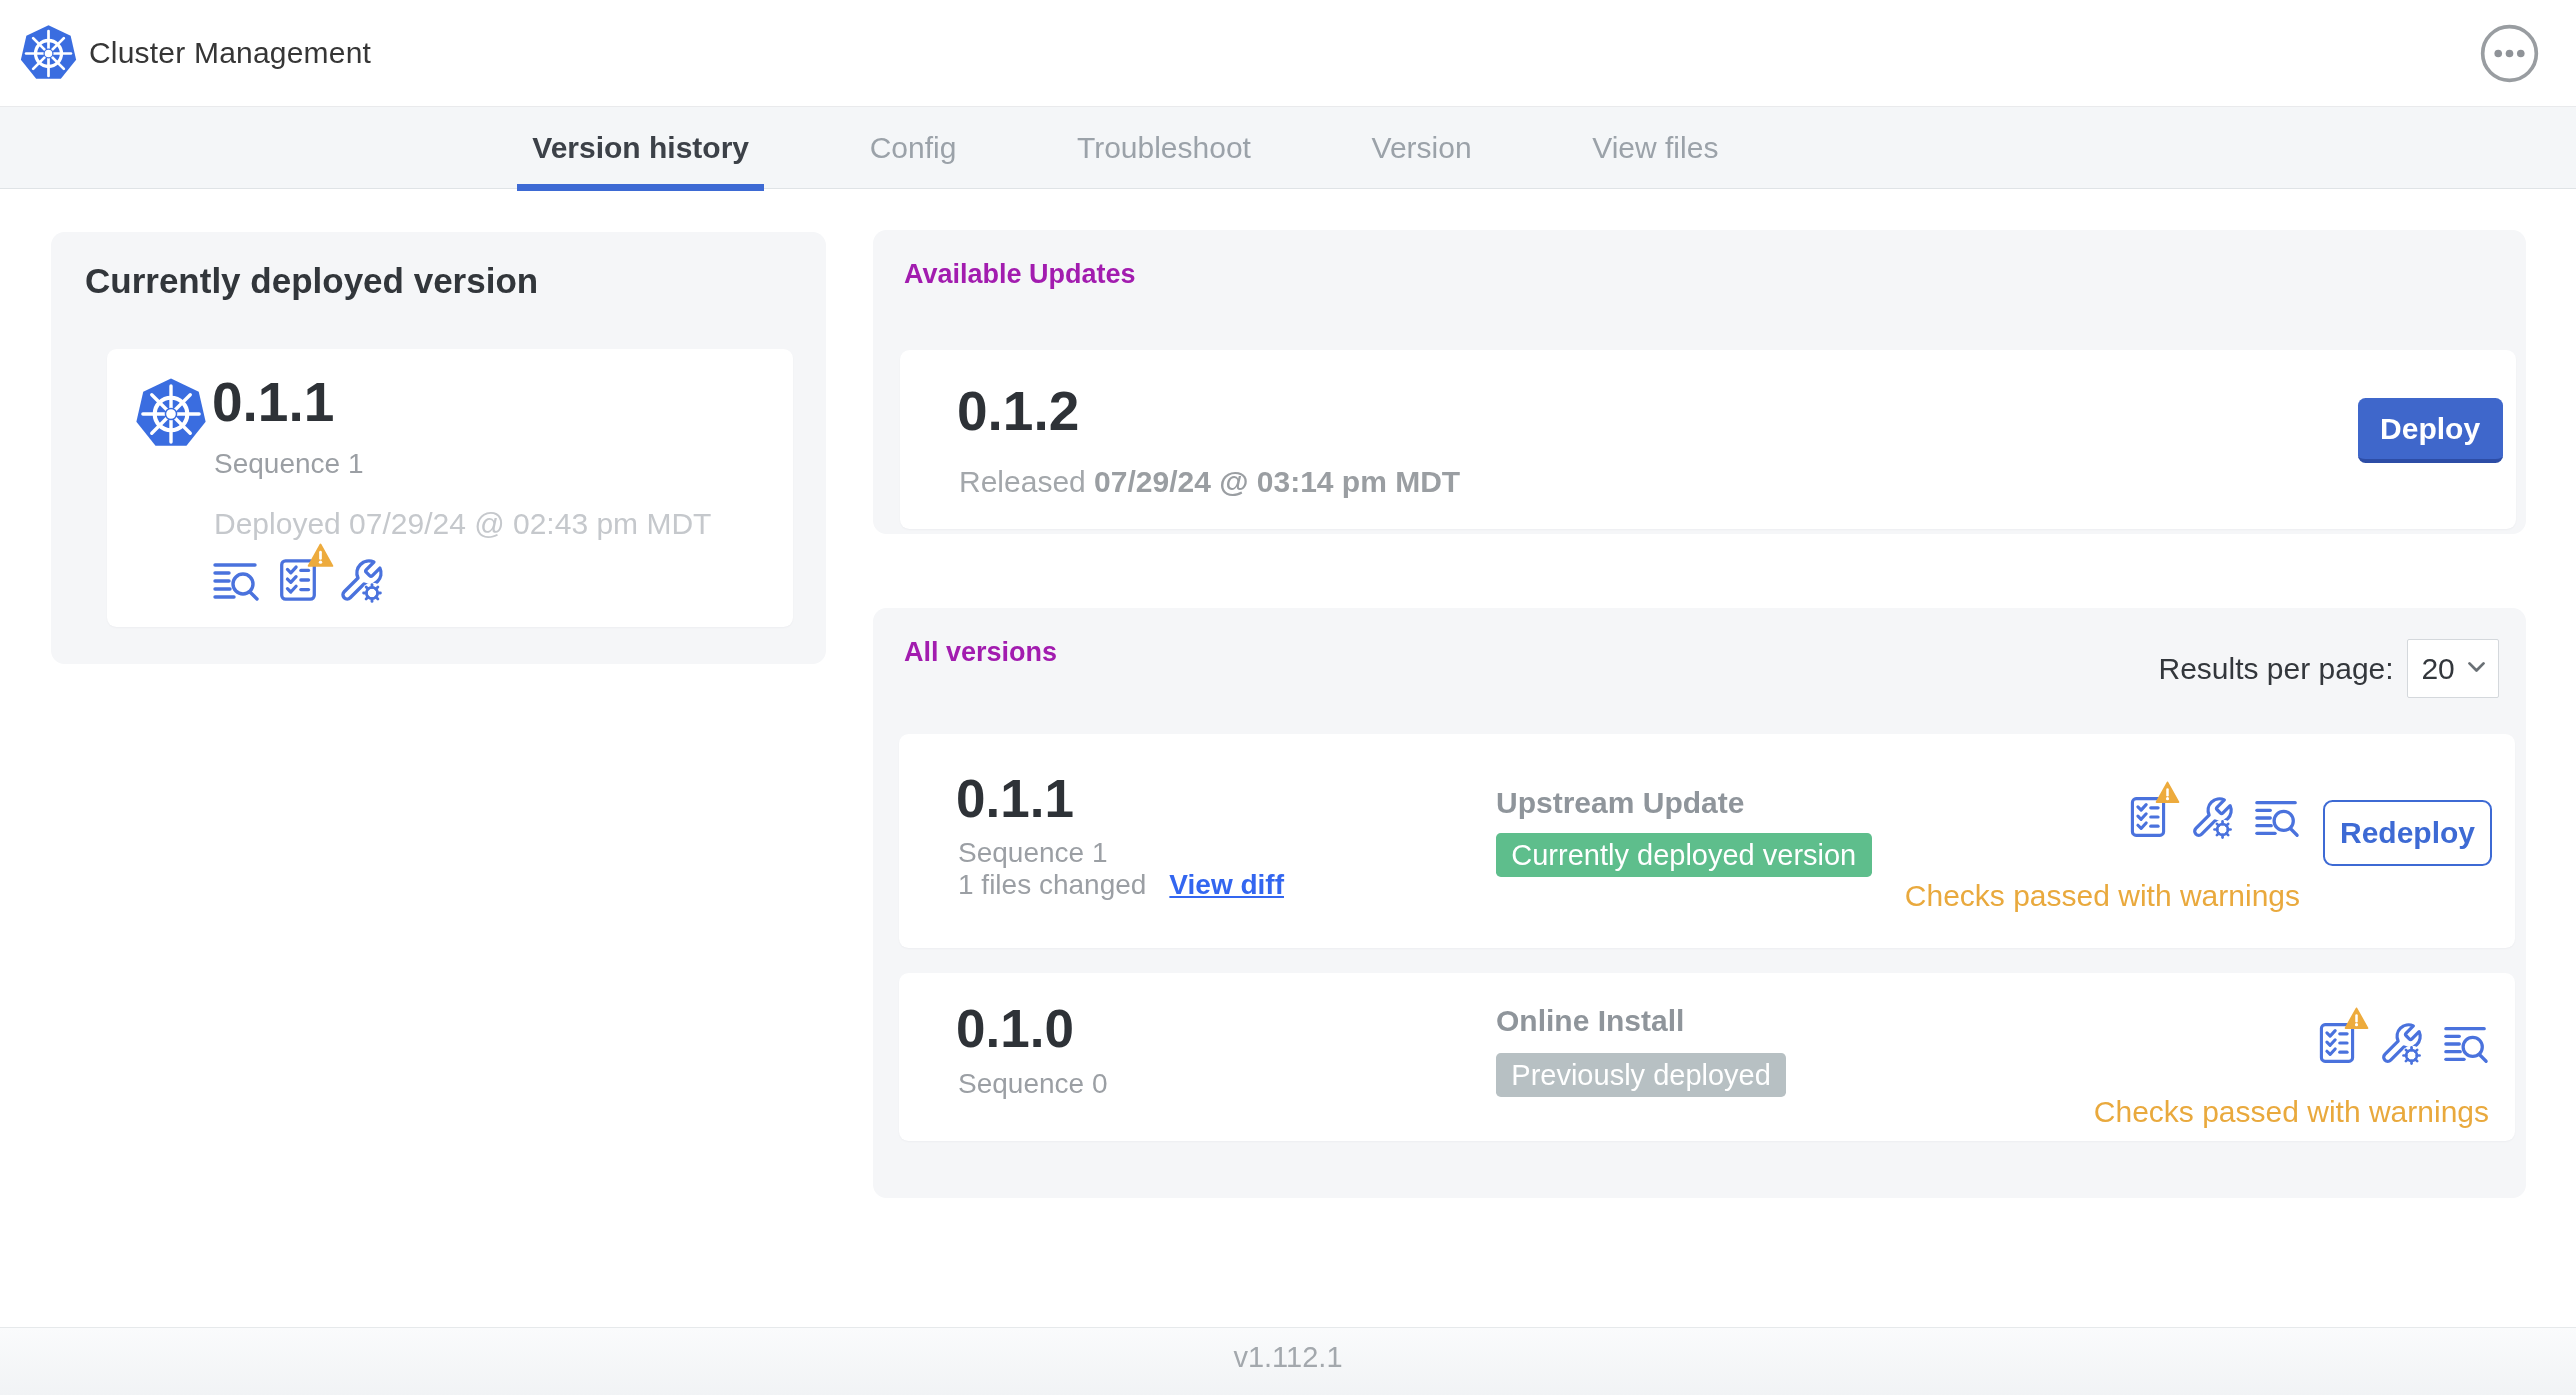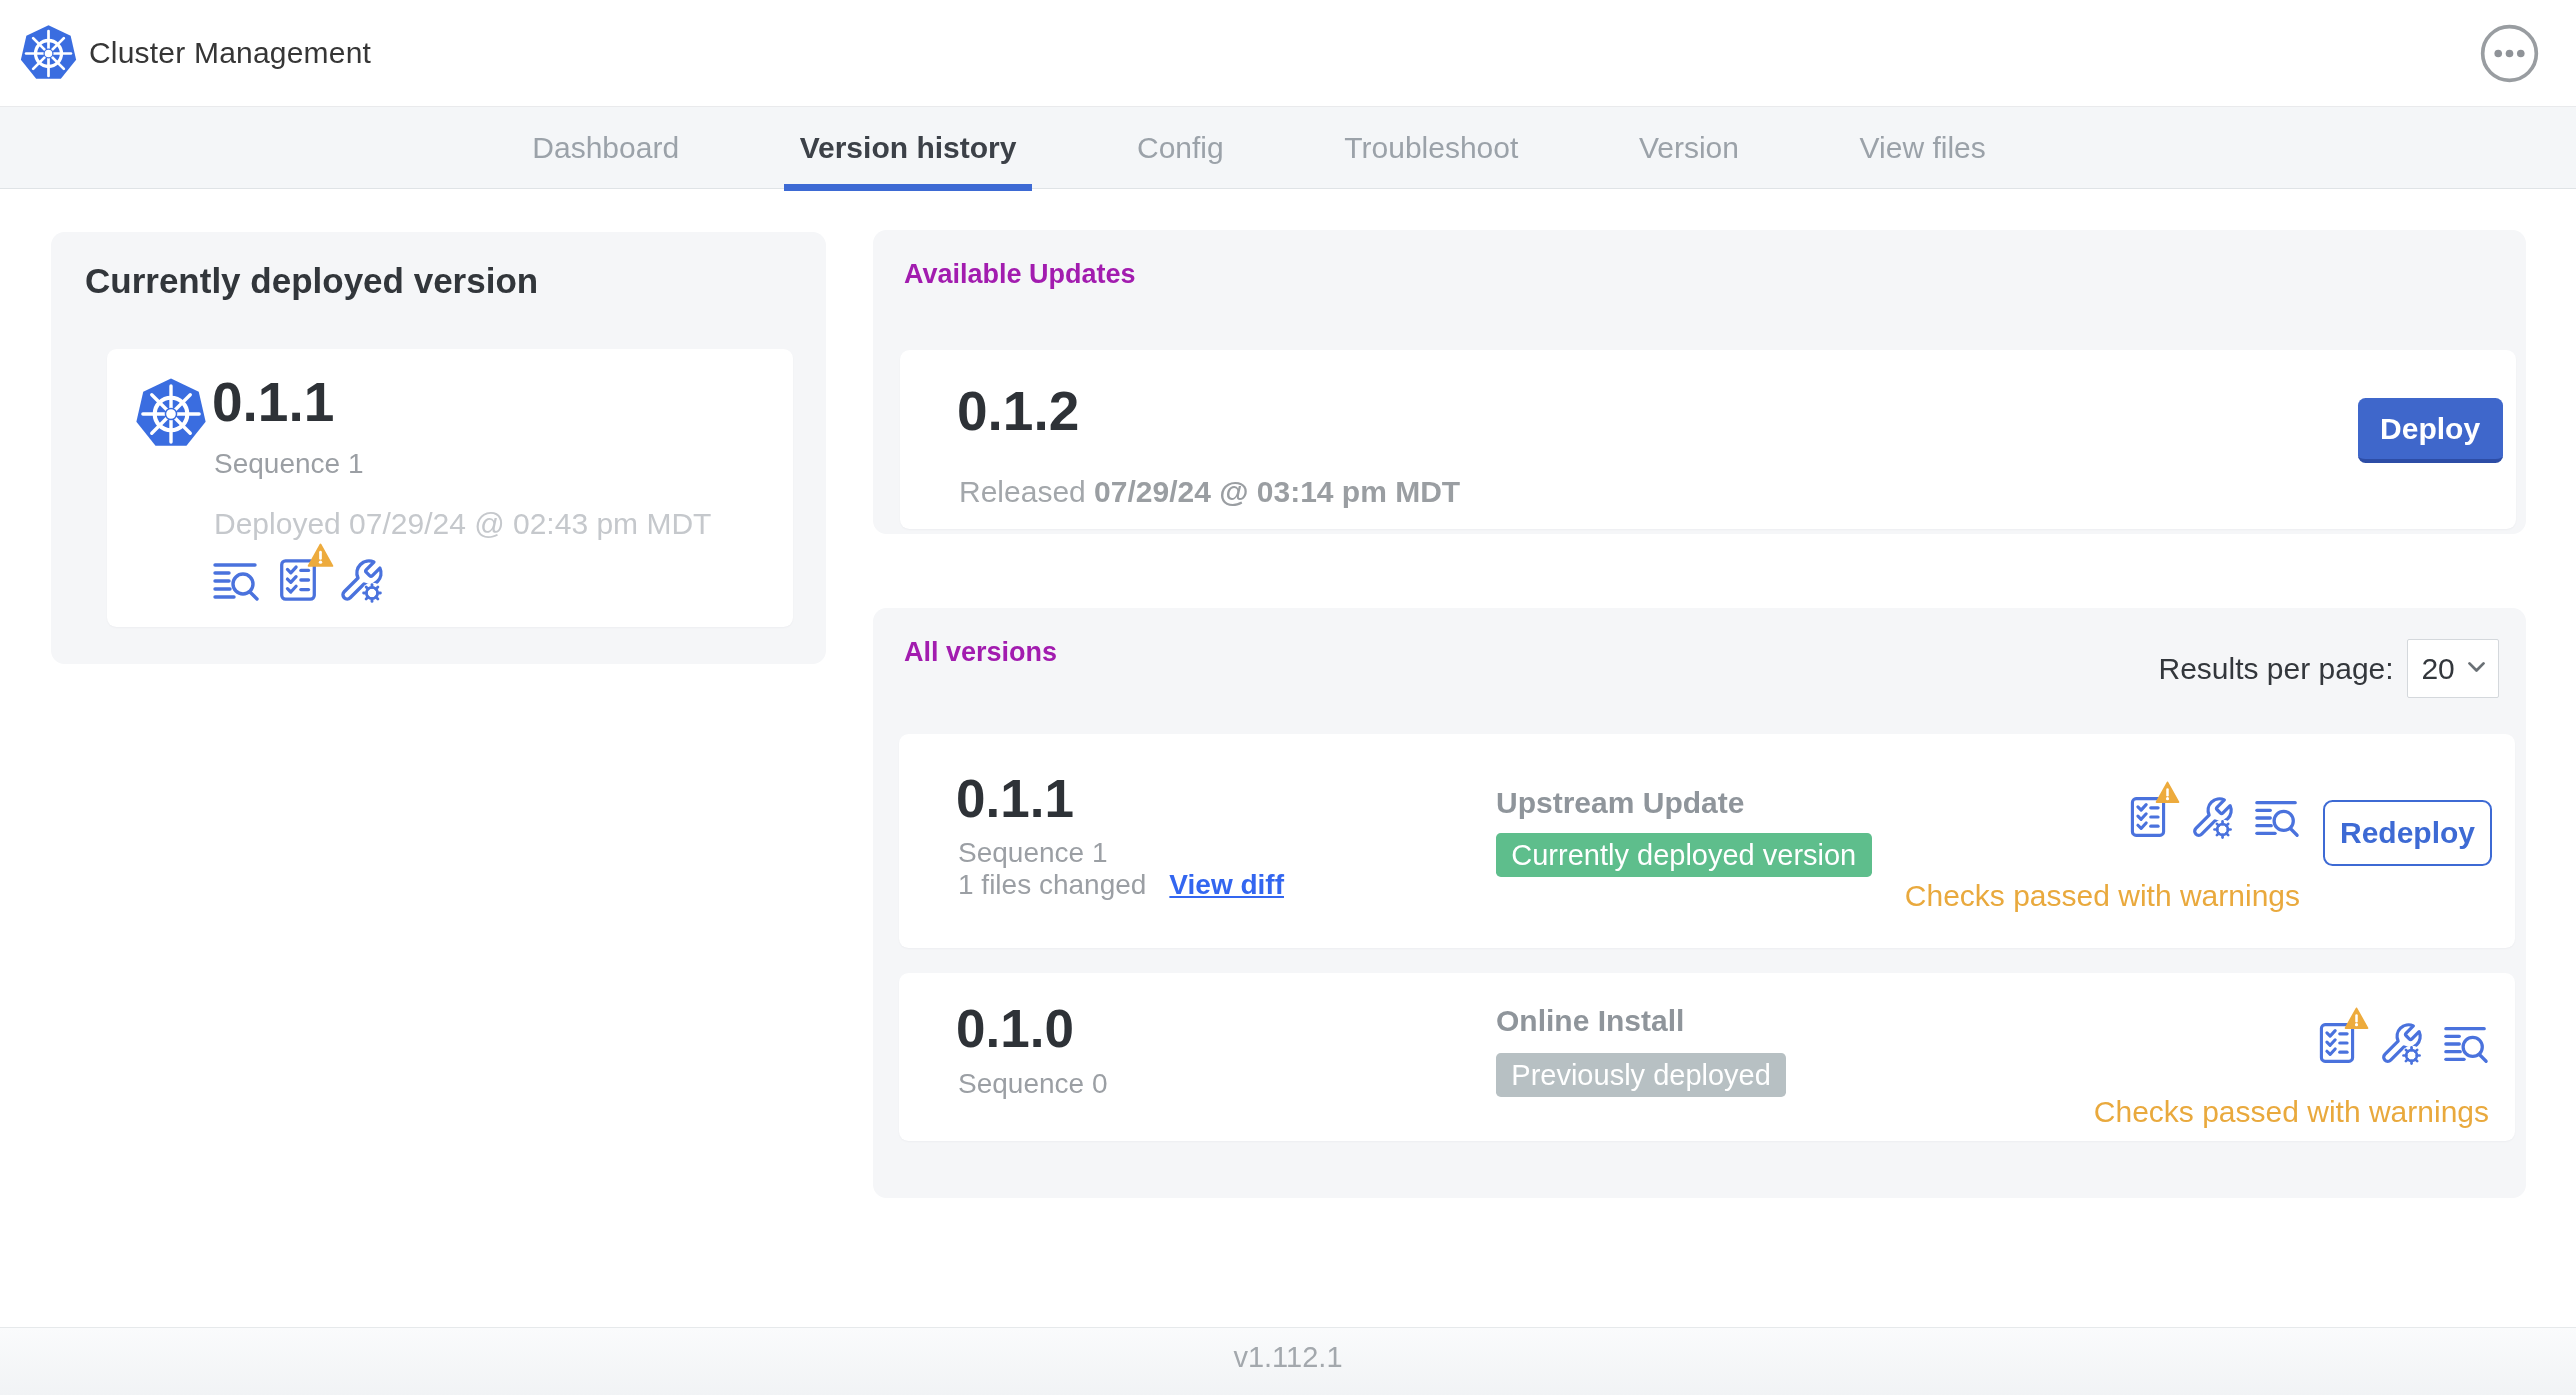--- a/index.html
+++ b/index.html
@@ -57,21 +57,21 @@
   .deployed-version { position:absolute; left:105px; top:21px; font-size:55px; font-weight:700; color:#2e3237; }
   .deployed-seq { position:absolute; left:107px; top:99px; font-size:28px; color:#9b9fa4; }
   .deployed-date { position:absolute; left:107px; top:158px; font-size:30px; color:#c5c8cc; }
   .deployed-icons { position:absolute; left:105px; top:206px; display:flex; gap:15.3px; align-items:flex-end; }
 
   
   .updates-card { left:873px; top:230px; width:1653px; height:304px; }
   .card-title { position:absolute; left:31px; top:29px; font-size:27px; font-weight:700; color:#a21caf; }
   .updates-inner { left:27px; top:120px; width:1616px; height:179px; }
   .update-version { position:absolute; left:57px; top:29px; font-size:55px; font-weight:700; color:#2e3237; }
-  .update-released { position:absolute; left:59px; top:125px; font-size:30px; color:#a3a7ab; }
+  .update-released { position:absolute; left:59px; top:115px; font-size:30px; color:#a3a7ab; }
   .update-released b { color:#9a9ea2; font-weight:700; }
   .deploy-btn {
     position:absolute; right:13.4px; top:48px; width:145px; height:65px;
     background:#3f67cb; border:none; border-bottom:4.8px solid #2d4da6; border-radius:7.6px;
     color:#fff; font-size:30px; font-weight:700; font-family:inherit; cursor:pointer;
   }
 
   .allversions-card { left:873px; top:608px; width:1653px; height:590px; }
   .rpp-wrap { position:absolute; right:27px; top:31px; display:flex; align-items:center; gap:13.4px; }
   .rpp-label { font-size:30px; color:#33373c; }
@@ -212,23 +212,20 @@
     </div>
     <span class="ellipsis-btn">
       <svg width="61" height="61" viewBox="0 0 40 40">
           <use href="#i-ellipsis"></use>
         </svg>
     </span>
   </div>
 
   <div class="subnav">
     <div class="subnav-tabs">
-      <div class="subnav-tab">
-          <span>Dashboard</span>
-        </div>
       <div class="subnav-tab active">
           <span>Version history</span>
         </div>
       <div class="subnav-tab">
           <span>Config</span>
         </div>
       <div class="subnav-tab">
           <span>Troubleshoot</span>
         </div>
       <div class="subnav-tab">

